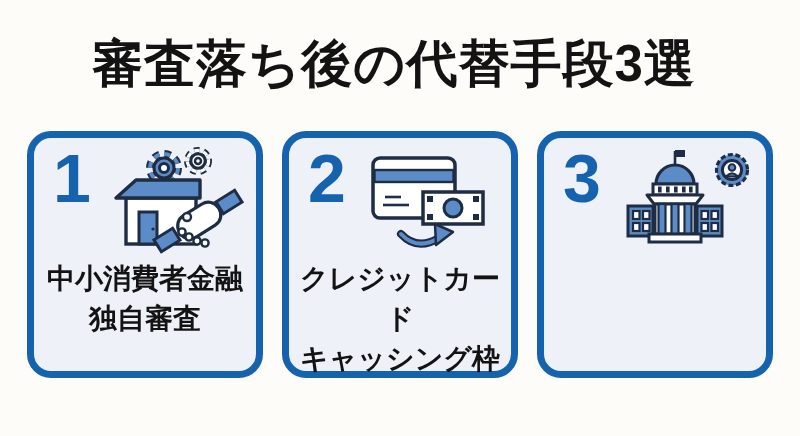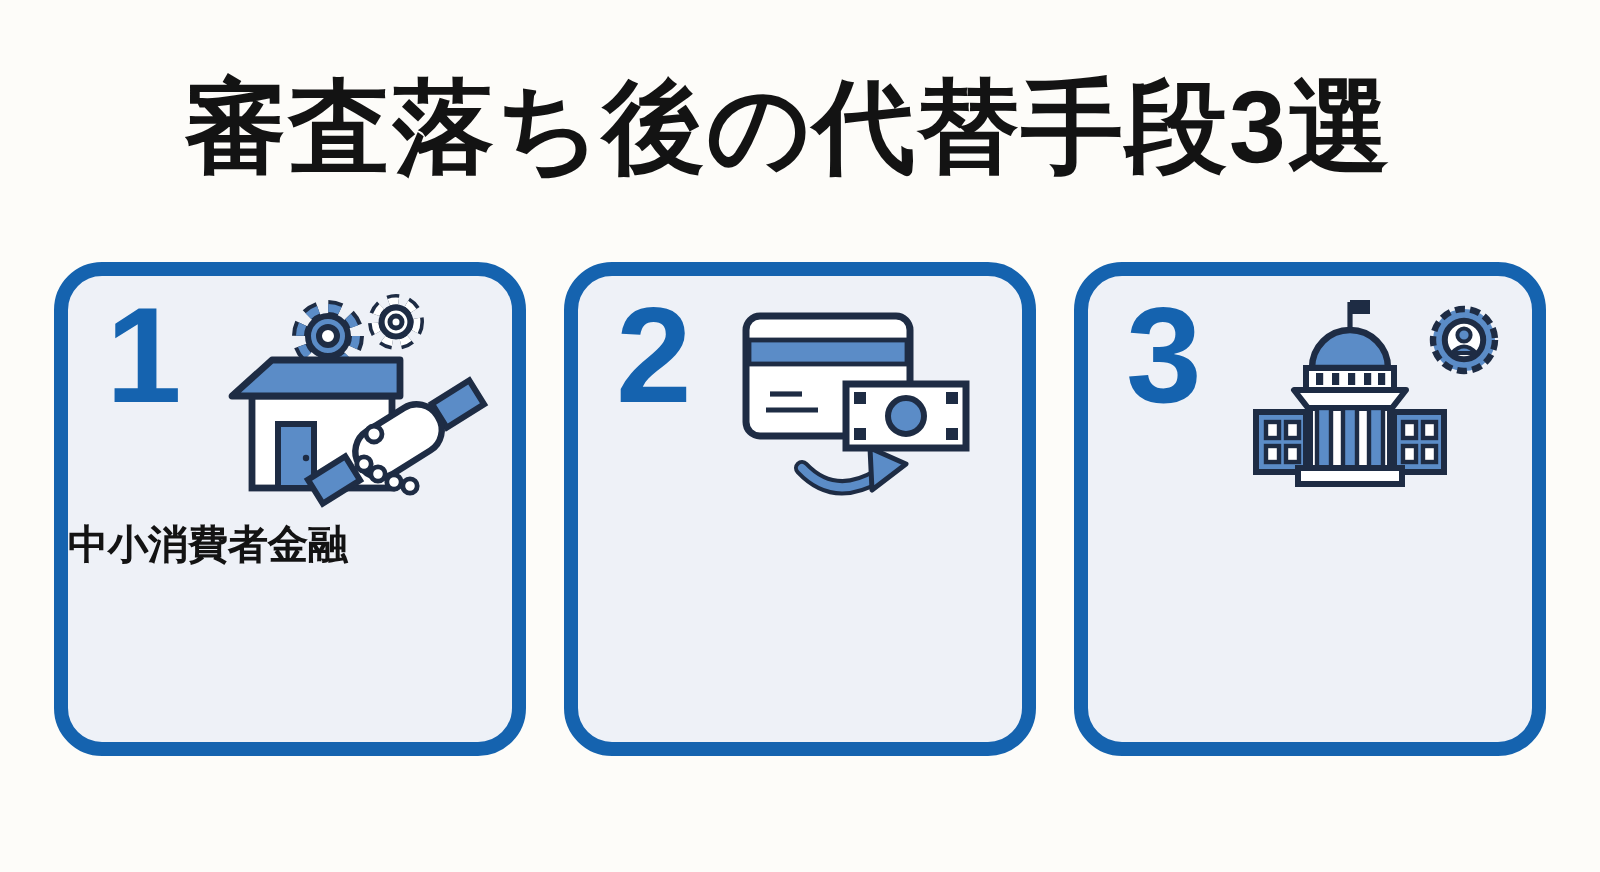--- a/index.html
+++ b/index.html
@@ -41,22 +41,22 @@
     font-size:68px;font-weight:800;line-height:1;
     color:var(--accent-blue);
   }
   .card-icon{
     position:absolute;top:8px;right:10px;
     width:134px;height:118px;
   }
   .card-icon svg{width:100%;height:100%;display:block;}
   .card-text{
     position:absolute;left:0;right:0;top:121px;
-    text-align:left;
-    font-size:20px;font-weight:800;line-height:1.42;
+    text-align:center;
+    font-size:28px;font-weight:800;line-height:1.42;
     color:var(--text-black);
   }
   
   .ln{stroke:var(--icon-outline);fill:none;}
   .wh{fill:#ffffff;stroke:var(--icon-outline);}
   .bl{fill:var(--icon-blue);stroke:var(--icon-outline);}
   .bl-nl{fill:var(--icon-blue);}
   .dk{fill:var(--icon-outline);}
 </style>
 </head>
@@ -98,20 +98,21 @@
             <circle cx="70" cy="86" r="3.6" class="wh" stroke-width="2.4"></circle>
             <circle cx="77" cy="91" r="3.6" class="wh" stroke-width="2.4"></circle>
             <circle cx="85" cy="95" r="3.6" class="wh" stroke-width="2.4"></circle>
             <circle cx="93" cy="97" r="3.6" class="wh" stroke-width="2.4"></circle>
             <circle cx="75" cy="71" r="4" class="wh" stroke-width="2.4"></circle>
           </g>
         </svg>
       </div>
       <div class="card-text">
         <div>中小消費者金融</div>
+        <div>独自審査</div>
       </div>
     </div>
 
     <div class="card">
       <div class="card-number">2</div>
       <div class="card-icon">
         <svg viewBox="0 0 134 118" xmlns="http://www.w3.org/2000/svg">
 
           <g>
             <rect x="6" y="12" width="82" height="60" rx="7" class="wh" stroke-width="3.5"></rect>
@@ -128,20 +129,24 @@
 
           <g>
             <rect x="56" y="46" width="60" height="32" class="wh" stroke-width="3.5"></rect>
             <rect x="60" y="50" width="6" height="6" class="dk"></rect>
             <rect x="106" y="50" width="6" height="6" class="dk"></rect>
             <rect x="60" y="68" width="6" height="6" class="dk"></rect>
             <rect x="106" y="68" width="6" height="6" class="dk"></rect>
             <circle cx="86" cy="62" r="9" class="bl" stroke-width="3"></circle>
           </g>
         </svg>
+      </div>
+      <div class="card-text">
+        <div>クレジットカード</div>
+        <div>キャッシング枠</div>
       </div>
     </div>
 
     <div class="card">
       <div class="card-number">3</div>
       <div class="card-icon">
         <svg viewBox="0 0 134 118" xmlns="http://www.w3.org/2000/svg">
 
           <g>
             <line x1="53" y1="5" x2="53" y2="18" class="ln" stroke-width="2.6"></line>

